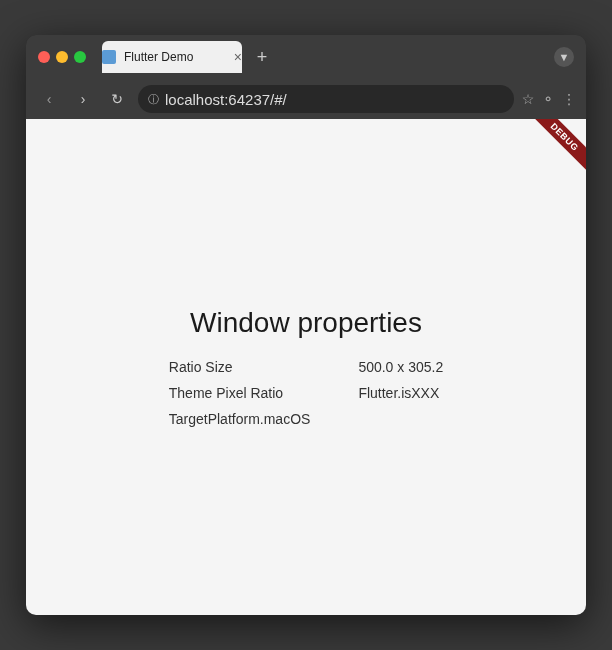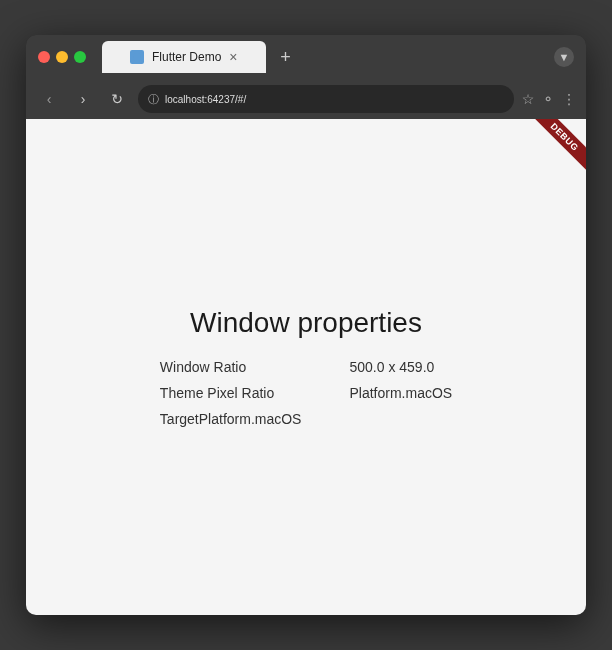--- a/index.html
+++ b/index.html
@@ -57,21 +57,21 @@
       margin-left: 8px;
       gap: 6px;
     }
 
     .tab {
       background: #f0f0f0;
       border-radius: 6px 6px 0 0;
       height: 32px;
       display: flex;
       align-items: center;
-      padding: 0 28px;
+      padding: 0 0;
       gap: 8px;
       font-size: 12px;
       color: #222;
       min-width: 140px;
     }
 
     .tab-favicon {
       width: 14px;
       height: 14px;
       background: #5b9bd5;
@@ -165,21 +165,21 @@
       padding: 0 10px;
       gap: 6px;
     }
 
     .url-icon {
       color: #aaa;
       font-size: 11px;
     }
 
     .url-text {
-      font-size: 10px;
+      font-size: 15px;
       color: #ddd;
     }
 
     .url-actions {
       display: flex;
       align-items: center;
       gap: 8px;
     }
 
     .url-action-icon {
@@ -295,21 +295,21 @@
 
   <div class="page-content">
 
     <div class="debug-banner">
       <div class="debug-banner-inner">DEBUG</div>
     </div>
 
     <div class="properties-container">
       <h1 class="page-title">Window properties</h1>
       <div class="properties-table" id="props-table">
-          <span class="prop-label">Window Ratio</span>
-          <span class="prop-value">500.0 x 459.0</span>
+          <span class="prop-label">Ratio Size</span>
+          <span class="prop-value">500.0 x 305.2</span>
           <span class="prop-label">Theme Pixel Ratio</span>
-          <span class="prop-label">Platform.macOS</span>
+          <span class="prop-label">Flutter.isXXX</span>
           <span class="prop-value">TargetPlatform.macOS</span>
         </div>
     </div>
   </div>
 </div>
 
 </body></html>

